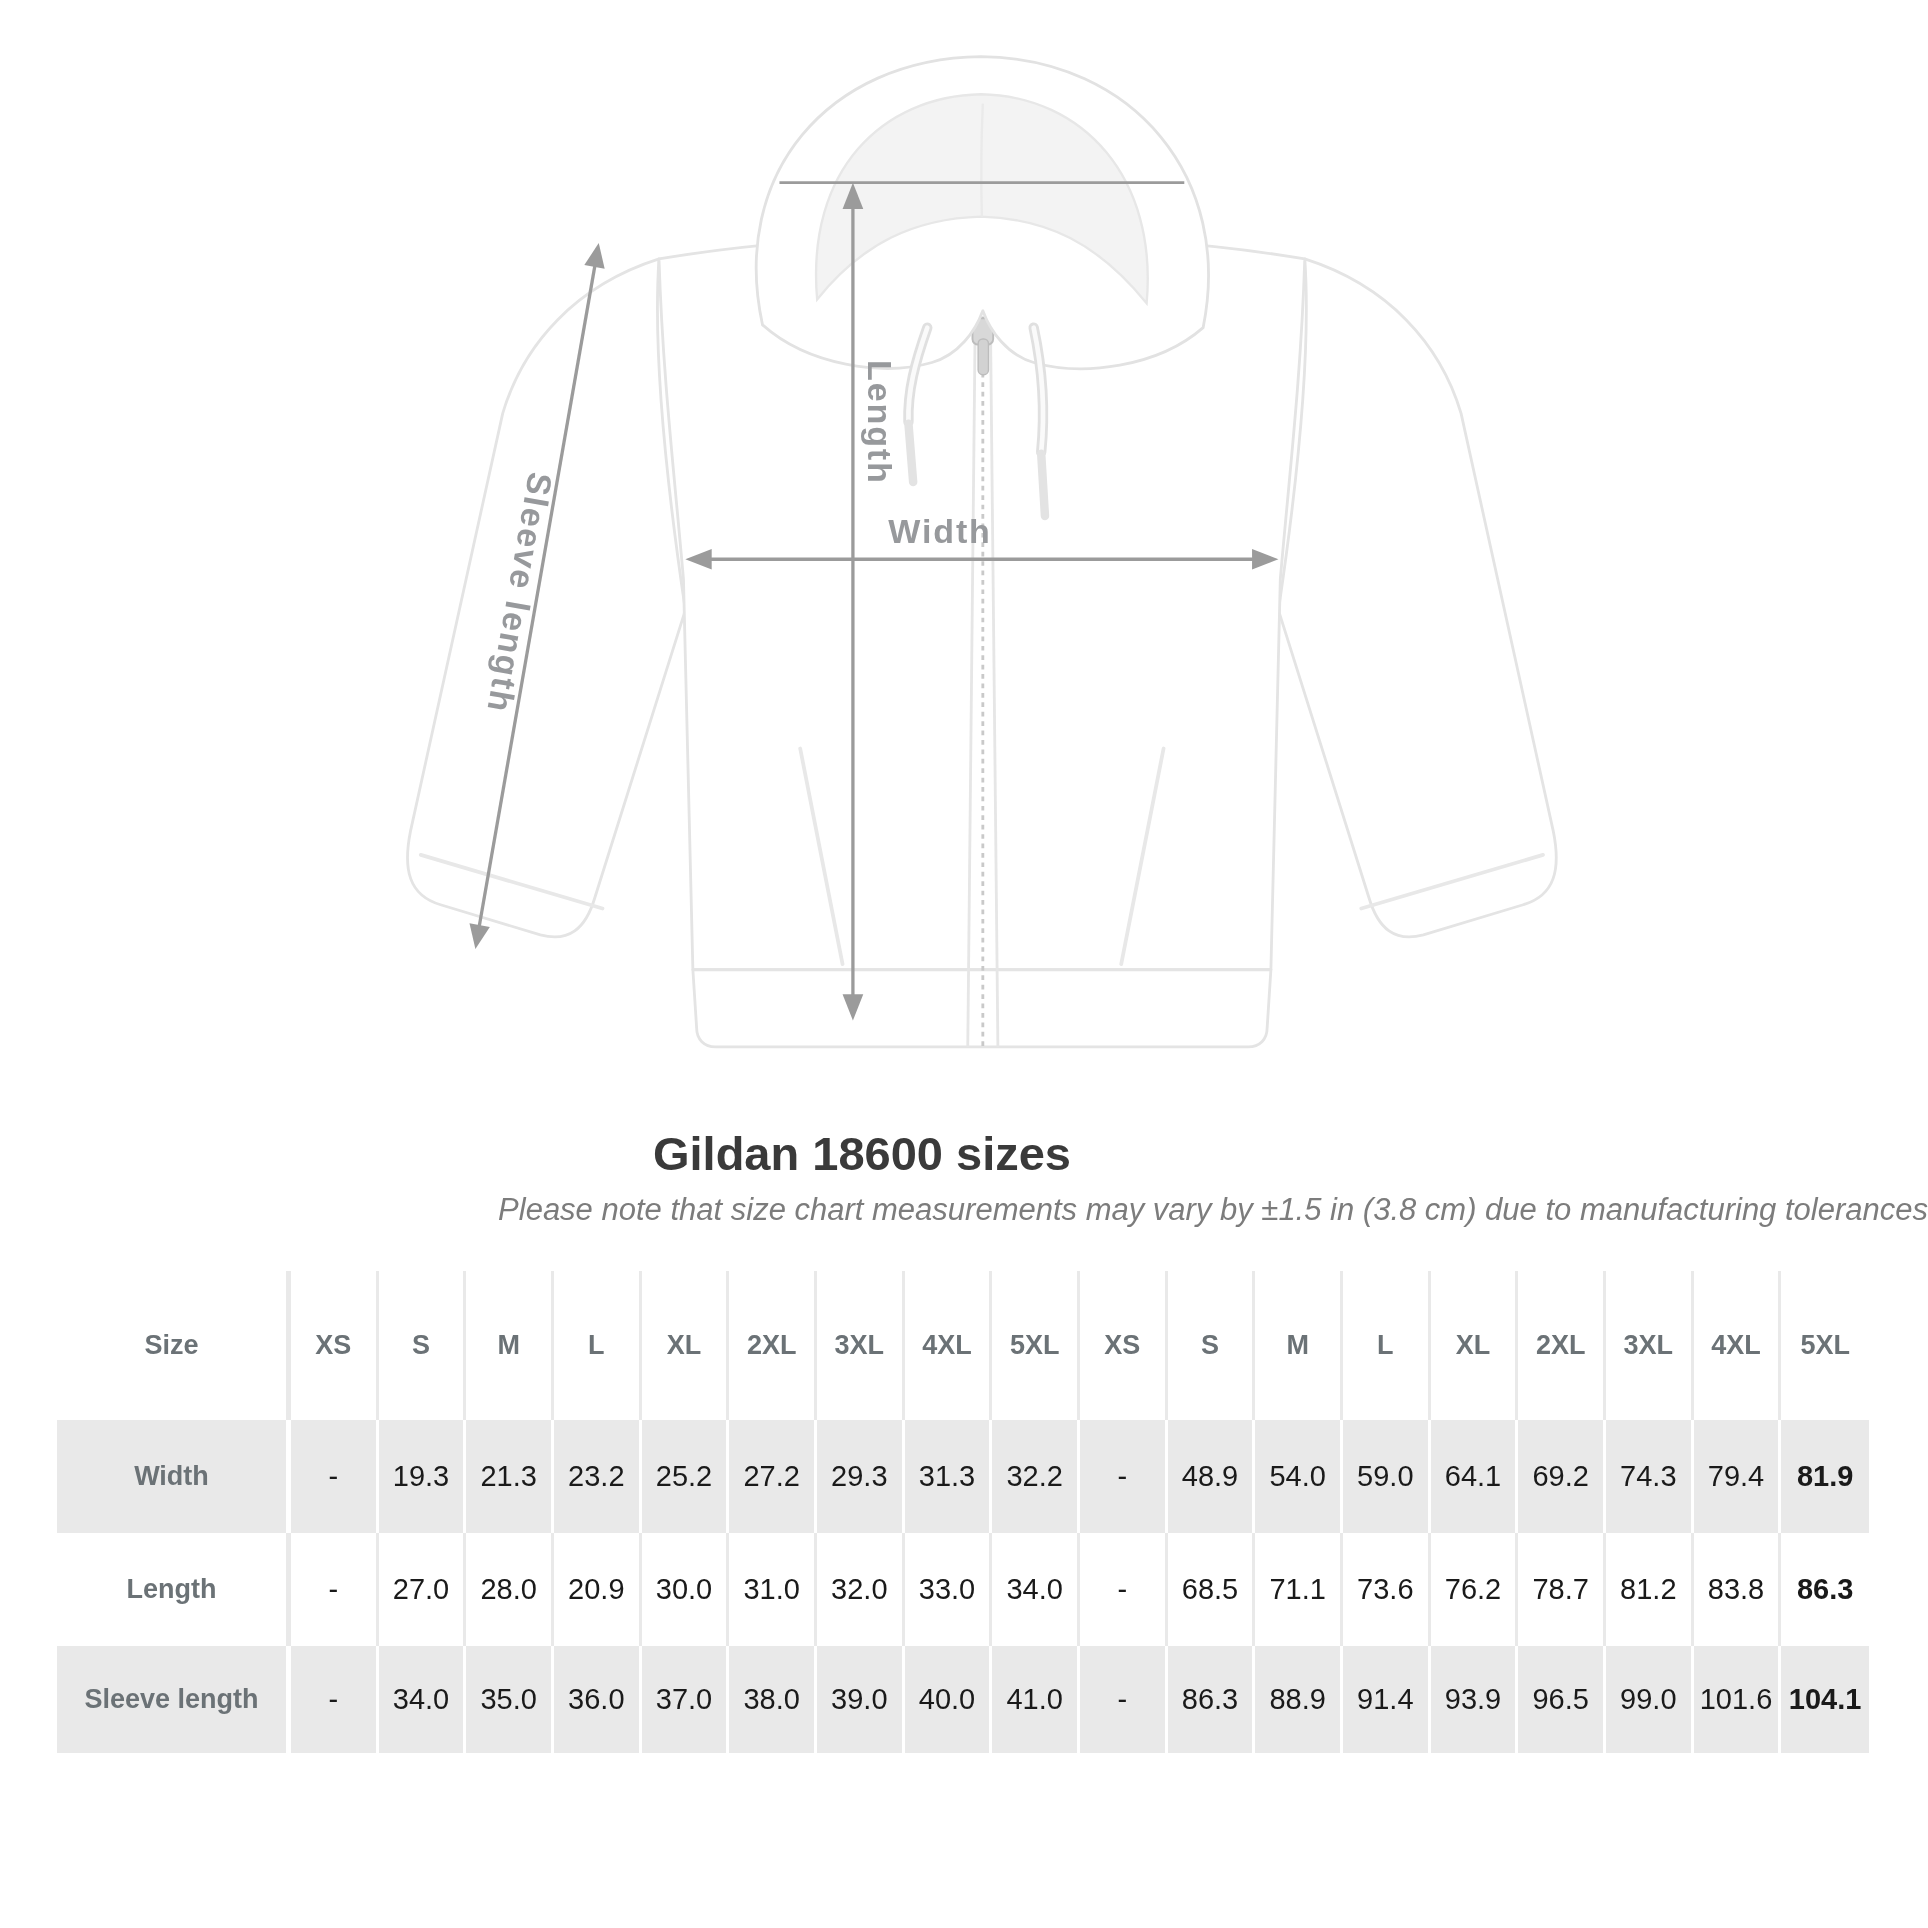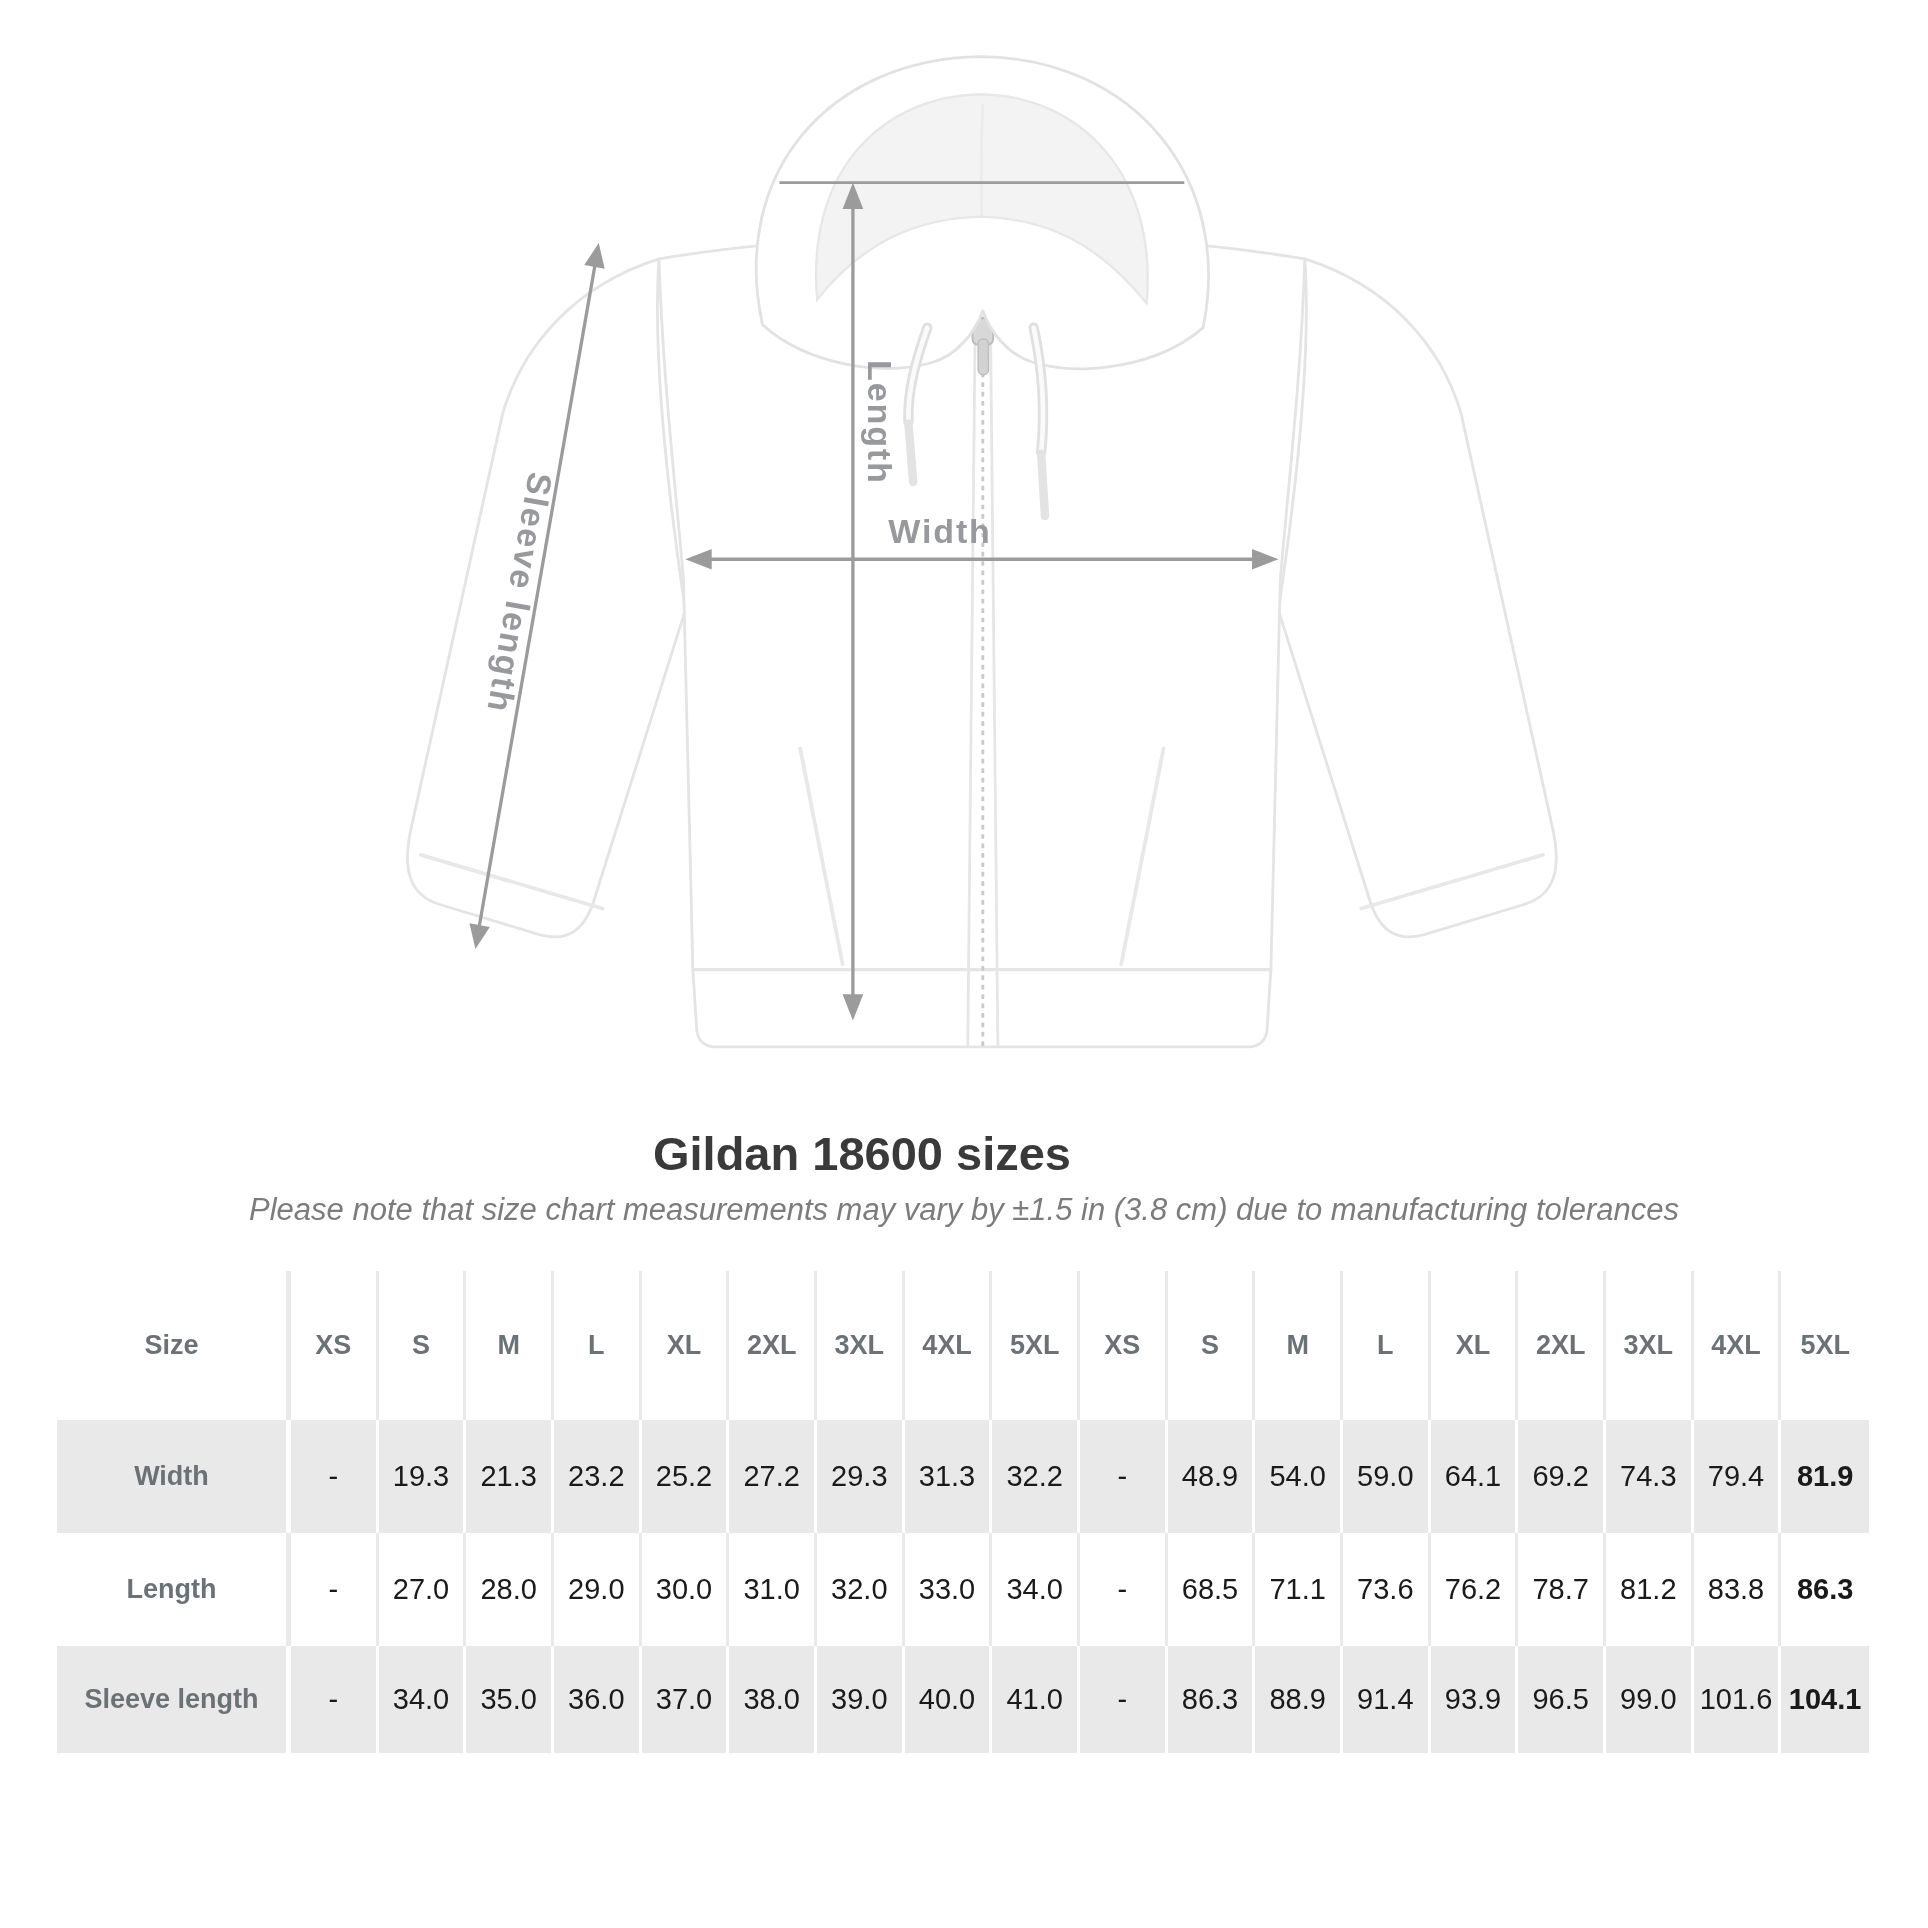--- a/index.html
+++ b/index.html
@@ -13,21 +13,21 @@
              letter-spacing:1.9px;line-height:1;}
   .dim-label.len{left:863px;top:360px;writing-mode:vertical-rl;}
   .dim-label.wid{left:940px;top:514px;transform:translateX(-50%);}
   .dim-label.slv{left:520px;top:593px;white-space:nowrap;
                  transform:translate(-50%,-50%) rotate(100deg);}
 
   
   .title{position:absolute;left:0;top:1126px;width:1724px;margin:0;
          text-align:center;font-size:47px;font-weight:700;color:#3a3a3a;}
   .subtitle{position:absolute;left:0;top:1192px;width:1928px;margin:0;
-            text-align:center;font-size:31px;font-style:italic;color:#7c7c7c;}
+            text-align:right;font-size:31px;font-style:italic;color:#7c7c7c;}
 
   
   .size-table{position:absolute;left:57px;top:1271px;width:1812px;height:593px;
               display:grid;grid-template-columns:234px repeat(18,1fr);
               grid-template-rows:149px 113px 113px 107px 111px;
               border-radius:36px;overflow:hidden;}
   .band{grid-column:1/-1;background:#e9e9e9;position:relative;}
   .unit-group{position:absolute;top:50%;text-align:center;color:#6b7276;}
   .unit-group.imperial{left:30.1%;transform:translate(-50%,-52%);}
   .unit-group.metric{left:77.9%;transform:translate(-50%,-52%);}
@@ -158,21 +158,21 @@
     <div class="cell g num">59.0</div>
     <div class="cell g num">64.1</div>
     <div class="cell g num">69.2</div>
     <div class="cell g num">74.3</div>
     <div class="cell g num">79.4</div>
     <div class="cell g num last">81.9</div>
     <div class="cell w lbl first">Length</div>
     <div class="cell w num">-</div>
     <div class="cell w num">27.0</div>
     <div class="cell w num">28.0</div>
-    <div class="cell w num">29.0</div>
+    <div class="cell w num">20.9</div>
     <div class="cell w num">30.0</div>
     <div class="cell w num">31.0</div>
     <div class="cell w num">32.0</div>
     <div class="cell w num">33.0</div>
     <div class="cell w num">34.0</div>
     <div class="cell w num">-</div>
     <div class="cell w num">68.5</div>
     <div class="cell w num">71.1</div>
     <div class="cell w num">73.6</div>
     <div class="cell w num">76.2</div>

